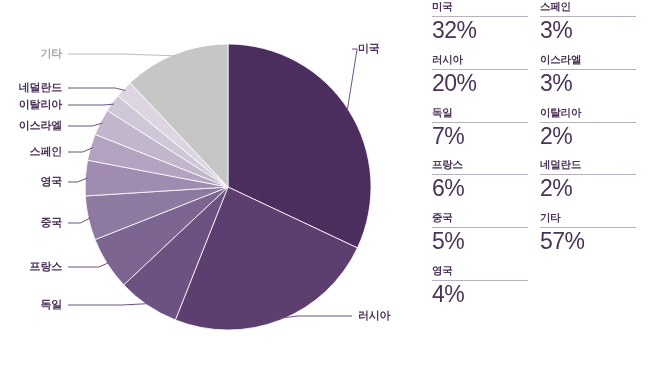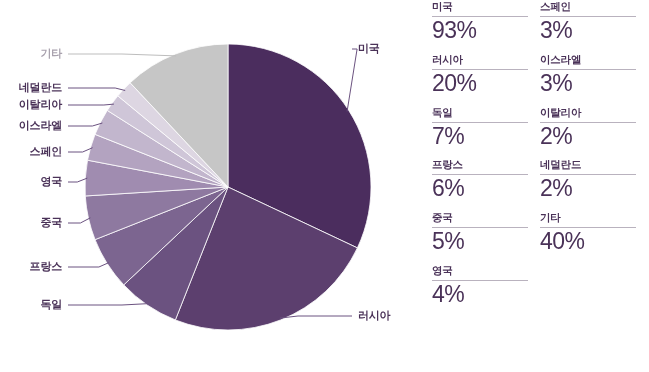--- a/index.html
+++ b/index.html
@@ -134,21 +134,21 @@
         <div class="pie-label left" style="top: 80px; left: 0px; width: 62px;">네덜란드</div>
         <div class="pie-label left muted" style="top: 46px; left: 0px; width: 62px;">기타</div>
       </div>
   </div>
 
   <div id="legend">
     <div class="legend-col col-left">
         <div class="legend-item">
           <div class="legend-name">미국</div>
           <div class="legend-rule"></div>
-          <div class="legend-value">93%</div>
+          <div class="legend-value">32%</div>
         </div>
         <div class="legend-item">
           <div class="legend-name">러시아</div>
           <div class="legend-rule"></div>
           <div class="legend-value">20%</div>
         </div>
         <div class="legend-item">
           <div class="legend-name">독일</div>
           <div class="legend-rule"></div>
           <div class="legend-value">7%</div>
@@ -186,18 +186,18 @@
           <div class="legend-value">2%</div>
         </div>
         <div class="legend-item">
           <div class="legend-name">네덜란드</div>
           <div class="legend-rule"></div>
           <div class="legend-value">2%</div>
         </div>
         <div class="legend-item">
           <div class="legend-name">기타</div>
           <div class="legend-rule"></div>
-          <div class="legend-value">40%</div>
+          <div class="legend-value">57%</div>
         </div>
       </div>
   </div>
 
 </div>
 
 </body></html>

